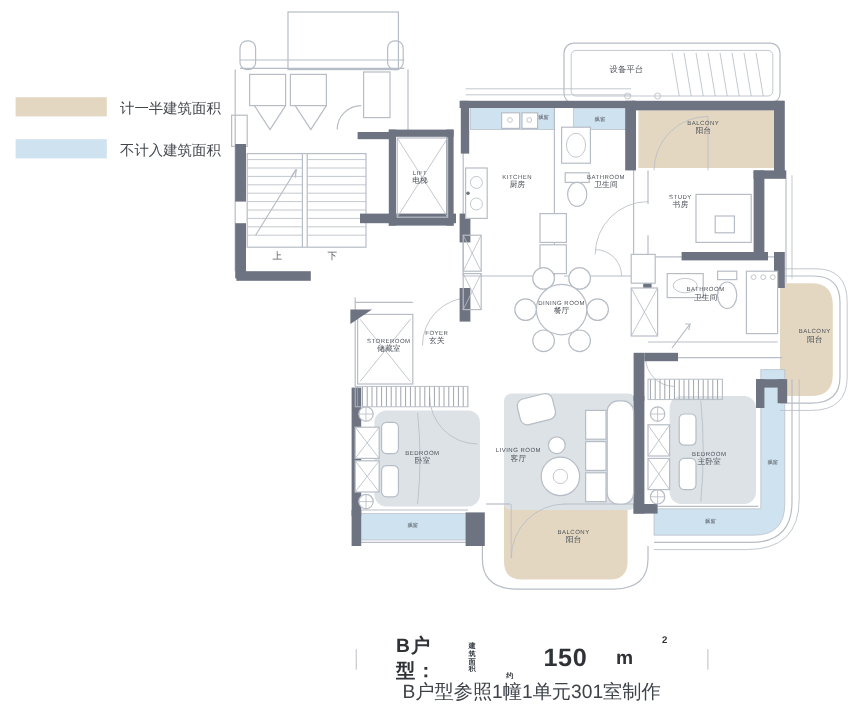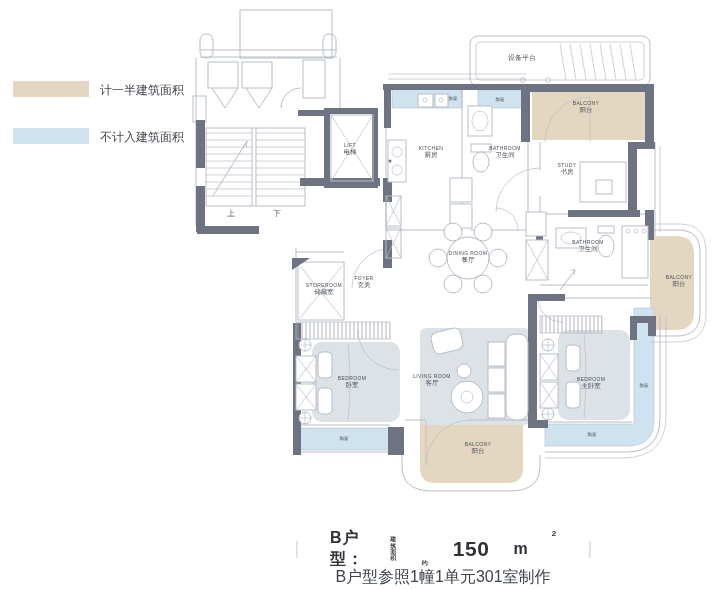--- a/index.html
+++ b/index.html
@@ -44,21 +44,21 @@
 </style>
 </head>
 <body>
 
 <div id="stage">
 
   <div class="legend-item" style="left:13px;top:81px;">
     <span class="legend-swatch" style="background: rgb(228, 215, 193);"></span>
     <span class="legend-label">计一半建筑面积</span>
   </div>
-  <div class="legend-item" style="left:13px;top:128px;">
+  <div class="legend-item" style="left:13px;top:116px;">
     <span class="legend-swatch" style="background: rgb(207, 226, 239);"></span>
     <span class="legend-label">不计入建筑面积</span>
   </div>
 
   <svg width="715" height="589" viewBox="0 0 715 589">
     <defs>
       <pattern id="hatchP" width="4" height="10" patternUnits="userSpaceOnUse">
         <path d="M2 0 V10" stroke="#9aa0a9" stroke-width="0.8"></path>
       </pattern>
     </defs>

